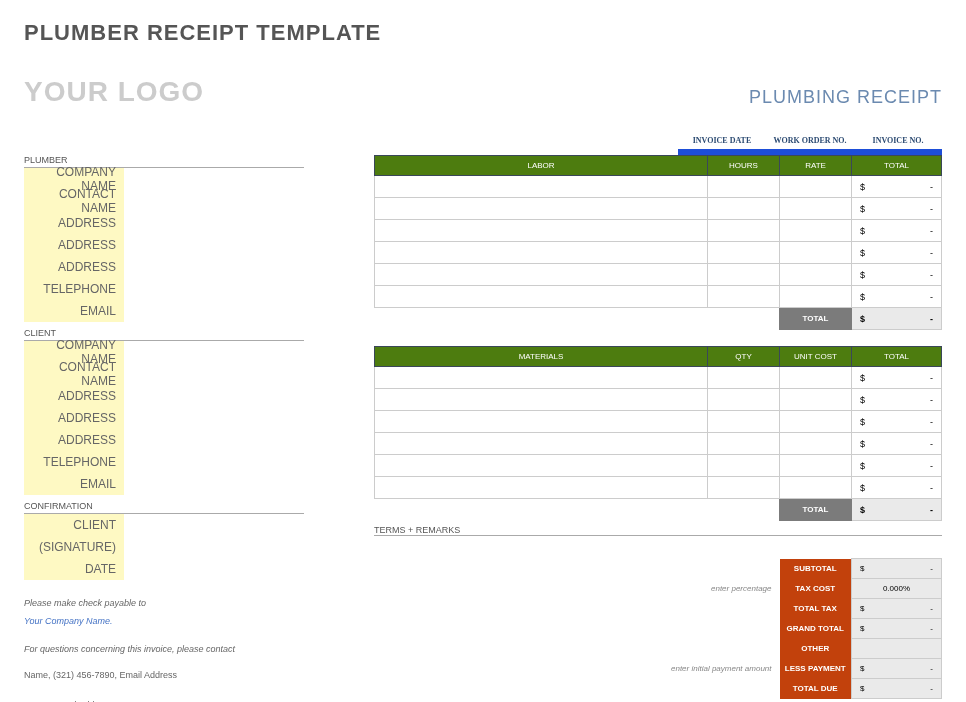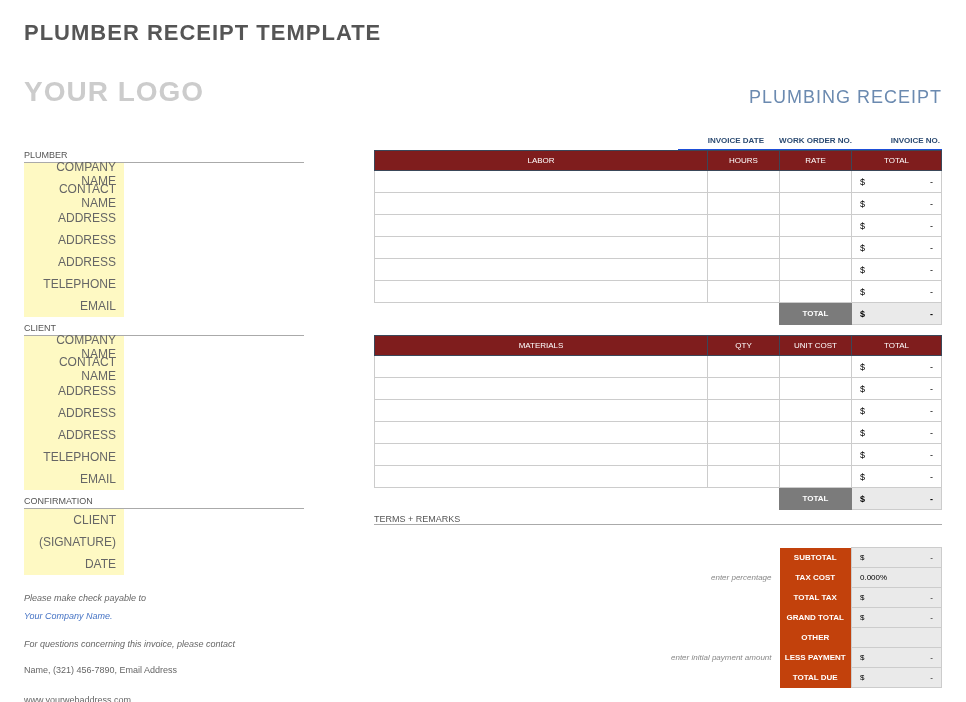--- a/index.html
+++ b/index.html
@@ -3,56 +3,56 @@
 <meta charset="utf-8">
 <style>
 * { box-sizing: border-box; margin: 0; padding: 0; }
 body { font-family: Arial, sans-serif; font-size: 10px; background: #fff; width: 966px; height: 702px; position: relative; padding: 20px 24px; }
 .title { font-size: 22px; font-weight: bold; letter-spacing: 1px; color: #555; font-family: "Arial Narrow", Arial, sans-serif; }
 .logo-row { display: flex; justify-content: space-between; align-items: flex-end; margin-top: 30px; }
 .logo { font-size: 28px; font-weight: bold; color: #ccc; letter-spacing: 1px; font-family: "Arial Narrow", Arial, sans-serif; }
 .receipt-title { font-size: 18px; color: #6b8ab0; letter-spacing: 1px; font-family: "Arial Narrow", Arial, sans-serif; }
 .invoice-meta { float: right; margin-top: 24px; }
 .invoice-meta table { border-collapse: collapse; }
-.invoice-meta td { width: 88px; text-align: right; font-size: 8px; font-weight: bold; color: #2c4b72; padding: 4px 2px; border-bottom: 1px solid #1d4ed8; }
+.invoice-meta td { width: 88px; text-align: center; font-size: 8px; font-weight: bold; color: #2c4b72; padding: 4px 2px; border-bottom: 6px solid #1d4ed8; font-family: Liberation Serif, serif; }
 .main { clear: both; display: flex; gap: 70px; margin-top: 36px; }
 .left { width: 280px; }
 .right { flex: 1; }
 .section-hdr { font-size: 9px; color: #555; font-family: "Arial Narrow", Arial, sans-serif; border-bottom: 1px solid #aaa; padding-bottom: 2px; margin-bottom: 0; }
 .info-row { display: flex; height: 22px; align-items: center; }
 .info-label { width: 100px; background: #fef9c3; font-size: 12px; color: #666; text-align: right; padding-right: 8px; font-family: "Arial Narrow", Arial, sans-serif; height: 100%; display: flex; align-items: center; justify-content: flex-end; }
 .info-val { flex: 1; height: 100%; }
 .client-section { margin-top: 6px; }
 .conf-section { margin-top: 6px; }
 .payable { margin-top: 14px; font-size: 9px; font-style: italic; color: #666; line-height: 18px; }
 .payable .company { color: #4472c4; font-style: italic; }
 .payable .contact { margin-top: 10px; }
 .payable .name { font-style: normal; margin-top: 8px; }
 .payable .web { font-style: normal; margin-top: 12px; }
 table.data { border-collapse: collapse; width: 100%; }
-table.data th { background: #7f1d1d; color: #fff; font-size: 8px; font-weight: normal; font-family: "Arial Narrow", Arial, sans-serif; text-align: center; height: 20px; border: 1px solid #3a4759; }
+table.data th { background: #4d7c0f; color: #fff; font-size: 8px; font-weight: normal; font-family: "Arial Narrow", Arial, sans-serif; text-align: center; height: 20px; border: 1px solid #3a4759; }
 table.data td { border: 1px solid #ccc; height: 22px; font-size: 9px; padding: 0 8px; }
 table.data th.c-main { width: auto; }
 table.data th.c-num { width: 72px; }
 table.data th.c-tot { width: 90px; }
 .total-row td { border: none; }
 .total-row .lbl { background: #7b7b7b; color: #fff; text-align: center; font-size: 8px; font-family: "Arial Narrow", Arial, sans-serif; font-weight: bold; border: 1px solid #7b7b7b; }
 .total-row .val { background: #eaeaea; font-weight: bold; font-size: 9px; border: 1px solid #ccc; }
 .dash-cell { }
 .dash-sym { float: left; }
 .dash-dash { float: right; }
-.mat-table { margin-top: 10px; }
+.mat-table { margin-top: 16px; }
 .terms-row { display: flex; margin-top: 4px; }
 .terms-hdr { flex: 1; font-size: 9px; color: #555; font-family: "Arial Narrow", Arial, sans-serif; border-bottom: 1px solid #aaa; padding-bottom: 0; }
 .summary { margin-top: 22px; float: right; border-collapse: collapse; }
 .summary td { height: 20px; font-size: 8px; }
 .summary .hint { text-align: right; color: #888; font-style: italic; font-size: 8px; padding-right: 8px; width: 200px; }
 .summary .slbl { background: #c2410c; color: #fff; text-align: center; width: 72px; font-family: "Arial Narrow", Arial, sans-serif; font-weight: bold; }
 .summary .sval { background: #eaeaea; width: 90px; border: 1px solid #ccc; padding: 0 8px; }
-.summary .pct { text-align: left; }
+.summary .pct { text-align: center; }
 .thankyou { text-align: center; font-size: 18px; color: #8ba3c0; letter-spacing: 1px; font-family: "Arial Narrow", Arial, sans-serif; margin-top: 60px; }
 </style>
 </head>
 <body>
 
 <div class="title">PLUMBER RECEIPT TEMPLATE</div>
 
 <div class="logo-row">
   <div class="logo">YOUR LOGO</div>
   <div class="receipt-title">PLUMBING RECEIPT</div>

